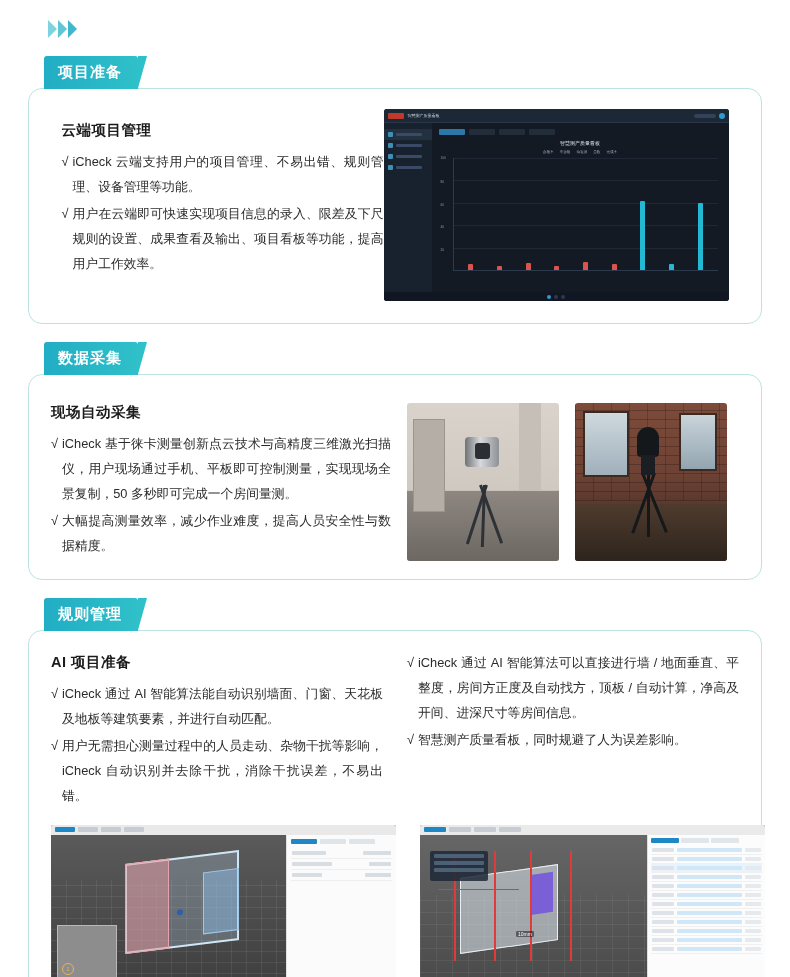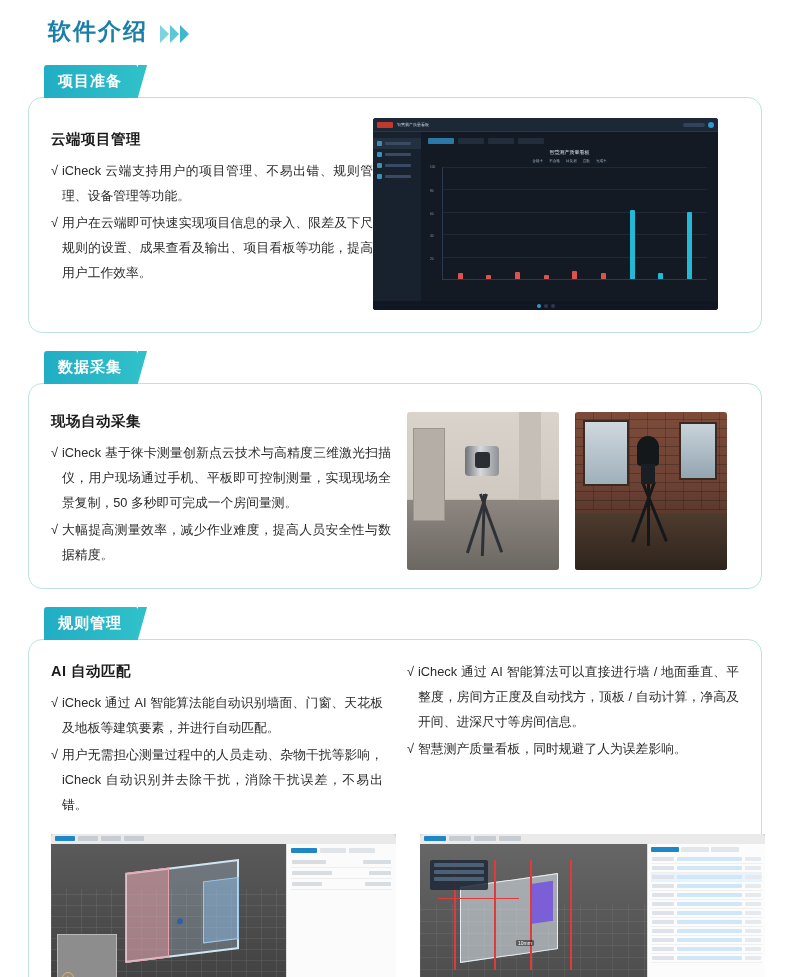--- a/index.html
+++ b/index.html
@@ -113,20 +113,21 @@
   }
   .bullet .txt {
     flex: 1 1 auto;
     text-align: justify;
   }
 
   
   .row1 {
     display: flex;
     align-items: flex-start;
+    justify-content: center;
   }
   .row1 .text-col { width: 322px; padding-top: 10px; }
   .shot1 {
     width: 345px;
     height: 192px;
     border-radius: 3px;
     background: #131a24;
     position: relative;
     overflow: hidden;
     flex: 0 0 auto;
@@ -402,21 +403,20 @@
   .shot4 .panel4 .r .c2 { flex: 1; height: 4px; background: #cfe7f7; border-radius: 1px; }
   .shot4 .panel4 .r .c3 { width: 16px; height: 4px; background: #e6eaee; border-radius: 1px; }
   .shot4 .panel4 .r.sel { background: #e8f4fd; }
 </style>
 </head>
 <body>
 
 <div class="page">
 
   <div class="main-title-row">
-    <div class="main-title">软件介绍</div>
     <div class="chev-group">
       <span class="chev c1"></span>
         <span class="chev c2"></span>
         <span class="chev c3"></span>
     </div>
   </div>
 
   <div class="section">
     <div class="section-tag">项目准备</div>
     <div class="card">
@@ -549,21 +549,21 @@
         </div>
       </div>
     </div>
   </div>
 
   <div class="section">
     <div class="section-tag">规则管理</div>
     <div class="card">
       <div class="col2">
         <div>
-          <div class="block-title">AI 自动匹配</div>
+          <div class="block-title">AI 项目准备</div>
           <div class="bullet">
             <span class="mark">√</span>
             <span class="txt">iCheck 通过 AI 智能算法能自动识别墙面、门窗、天花板及地板等建筑要素，并进行自动匹配。</span>
           </div>
           <div class="bullet">
             <span class="mark">√</span>
             <span class="txt">用户无需担心测量过程中的人员走动、杂物干扰等影响，iCheck 自动识别并去除干扰，消除干扰误差，不易出错。</span>
           </div>
         </div>
         <div>

